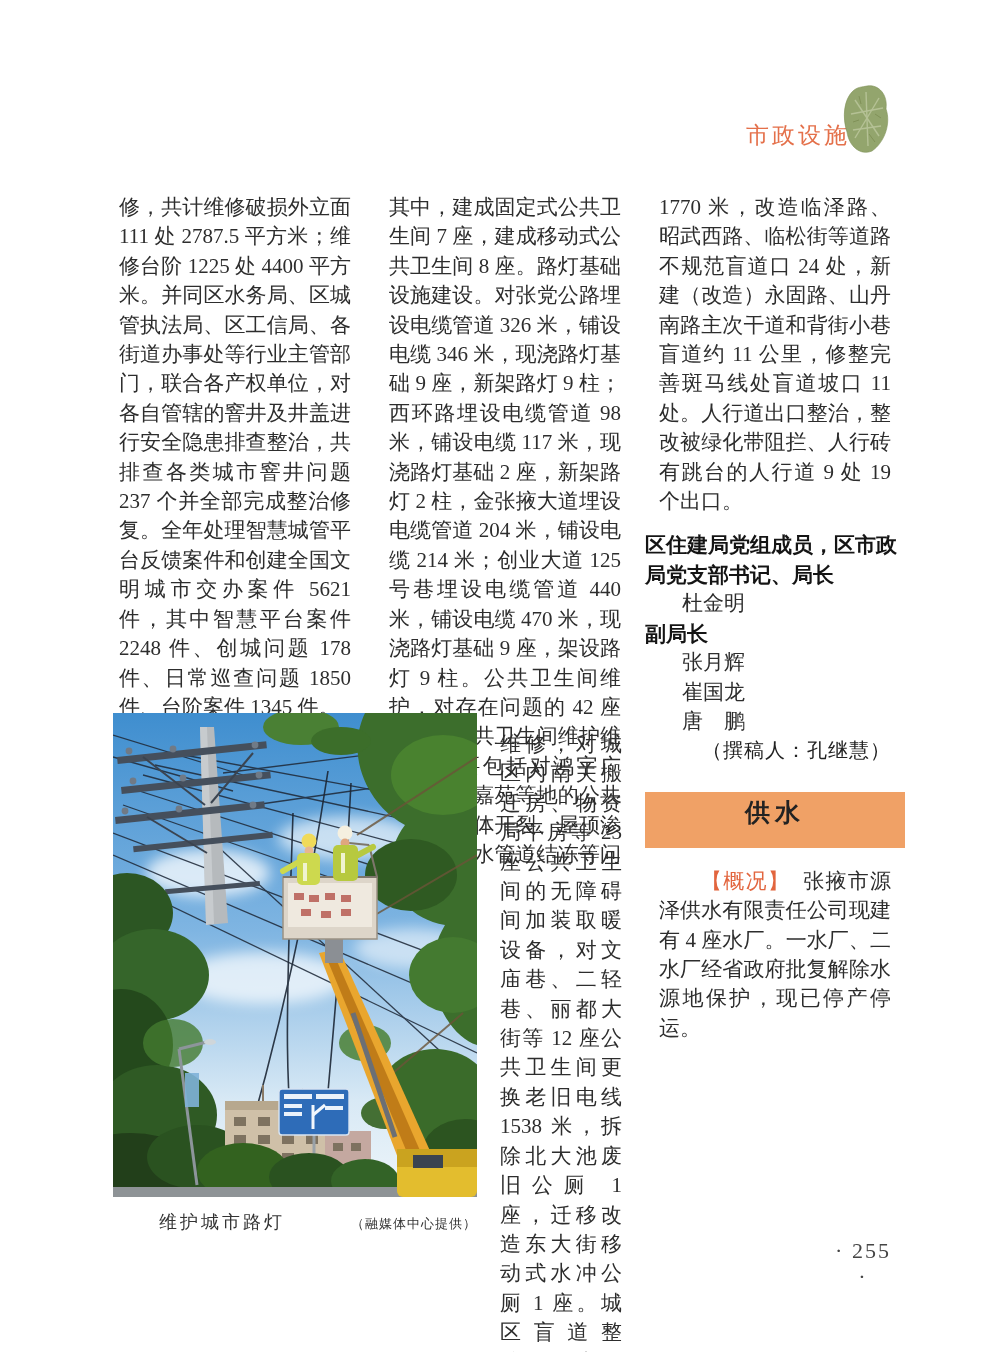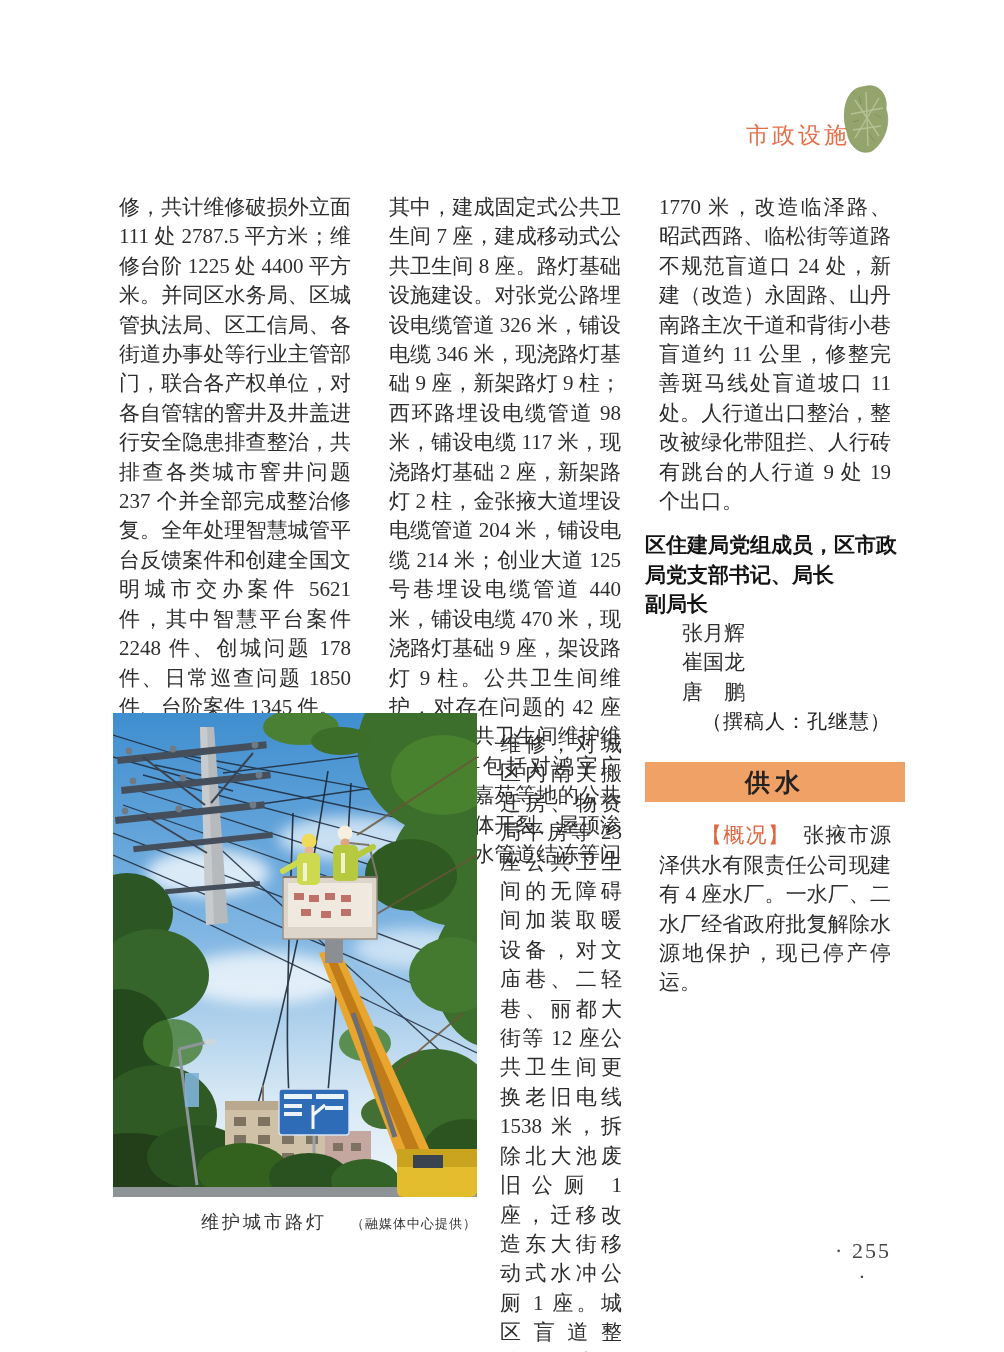--- a/index.html
+++ b/index.html
@@ -33,35 +33,35 @@
   .office{
     font-family:"Liberation Sans","DejaVu Sans",sans-serif;
     font-weight:bold;color:#141414;line-height:29.4px;text-align:left;
   }
   .leader{padding-left:37px;line-height:29.4px;}
   .byline{
     text-align:right;padding-right:14px;line-height:29.4px;
     font-size:20px;letter-spacing:1px;color:#222;
   }
   .bar{
-    margin:26px 0 19px 0;height:40px;line-height:40px;background:#f0a166;
+    margin:26px 0 19px 0;height:56px;line-height:40px;background:#f0a166;
     text-align:center;font-family:"Liberation Sans","DejaVu Sans",sans-serif;
     font-weight:bold;font-size:25px;letter-spacing:5px;color:#222222;
   }
 
   .photo{
     position:absolute;left:113px;top:713px;width:364px;height:484px;margin:0;
     overflow:hidden;background:#9cc4e4;
   }
   .caption{
     position:absolute;left:113px;top:1210px;width:364px;
     display:flex;justify-content:space-between;align-items:baseline;
     padding:0;box-sizing:border-box;color:#333;
   }
-  .caption .cap-title{font-size:18px;letter-spacing:3px;margin-left:88px;}
+  .caption .cap-title{font-size:18px;letter-spacing:3px;margin-left:46px;}
   .caption .cap-credit{font-size:13px;letter-spacing:1px;}
 
   .page-number{
     position:absolute;left:828px;top:1238px;width:70px;text-align:center;
     font-size:22px;color:#454545;letter-spacing:2px;
   }
 </style>
 </head>
 <body>
 
@@ -93,20 +93,21 @@
     </div>
   <div id="col2" class="col">
       <p class="para">其中，建成固定式公共卫生间 7 座，建成移动式公共卫生间 8 座。路灯基础设施建设。对张党公路埋设电缆管道 326 米，铺设电缆 346 米，现浇路灯基础 9 座，新架路灯 9 柱；西环路埋设电缆管道 98 米，铺设电缆 117 米，现浇路灯基础 2 座，新架路灯 2 柱，金张掖大道埋设电缆管道 204 米，铺设电缆 214 米；创业大道 125 号巷埋设电缆管道 440 米，铺设电缆 470 米，现浇路灯基础 9 座，架设路灯 9 柱。公共卫生间维护，对存在问题的 42 座已运行公共卫生间维护维修，主要包括对鸿宇广场、张电嘉苑等地的公共卫生间墙体开裂、屋顶渗水、上下水管道结冻等问题</p>
     </div>
   <div id="col2n" class="col">
       <p class="para">维修，对城区内南关搬迁房、物资局平房等 23 座公共卫生间的无障碍间加装取暖设备，对文庙巷、二轻巷、丽都大街等 12 座公共卫生间更换老旧电线 1538 米，拆除北大池废旧公厕 1 座，迁移改造东大街移动式水冲公厕 1 座。城区盲道整治。在南环路、饮马桥西路、文庙巷等道路新增设盲道</p>
     </div>
   <div id="col3" class="col">
       <p class="para">1770 米，改造临泽路、昭武西路、临松街等道路不规范盲道口 24 处，新建（改造）永固路、山丹南路主次干道和背街小巷盲道约 11 公里，修整完善斑马线处盲道坡口 11 处。人行道出口整治，整改被绿化带阻拦、人行砖有跳台的人行道 9 处 19 个出口。</p>
       <div class="office">区住建局党组成员，区市政局党支部书记、局长</div>
+      <div class="leader">杜金明</div>
       <div class="office">副局长</div>
       <div class="leader">张月辉</div>
       <div class="leader">崔国龙</div>
       <div class="leader">唐　鹏</div>
       <div class="byline">（撰稿人：孔继慧）</div>
       <div class="bar">供水</div>
       <p class="para indent"><span class="marker">【概况】</span>张掖市源泽供水有限责任公司现建有 4 座水厂。一水厂、二水厂经省政府批复解除水源地保护，现已停产停运。</p>
     </div>
 
   <figure class="photo">

